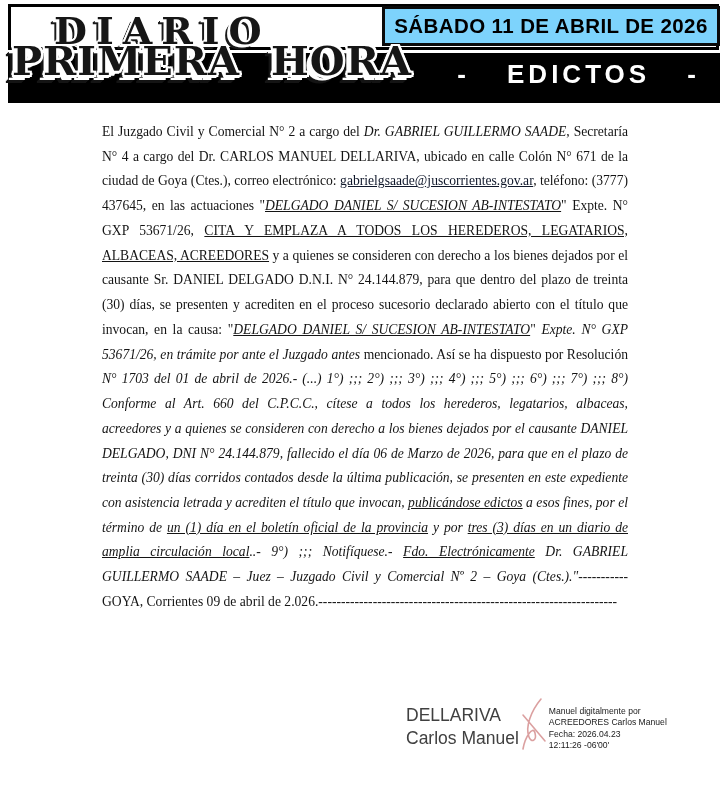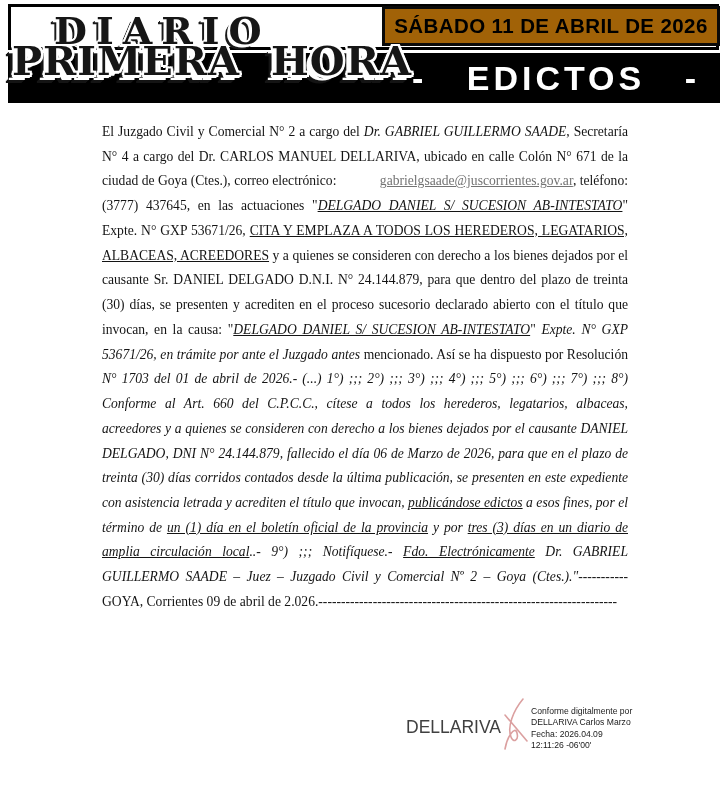--- a/index.html
+++ b/index.html
@@ -11,28 +11,28 @@
   
   .strip-white{
     position:absolute;left:8px;top:4px;width:711px;height:46px;
     background:#fff;border:3px solid #000;box-sizing:border-box;
   }
   .strip-black{
     position:absolute;left:8px;top:53px;width:712px;height:50px;background:#000;
   }
   .date-box{
     position:absolute;left:382px;top:6px;width:338px;height:40px;
-    background:#a16207;border:3px solid #0a0a0a;box-sizing:border-box;
+    background:#7dd3fc;border:3px solid #0a0a0a;box-sizing:border-box;
     display:flex;align-items:center;justify-content:center;
     font-family:"Liberation Sans",sans-serif;font-weight:bold;font-size:20.5px;
     letter-spacing:.4px;color:#000;white-space:nowrap;
   }
   .edictos{
     position:absolute;right:28px;top:59px;
-    font-family:"Liberation Sans",sans-serif;font-weight:bold;font-size:34px;
+    font-family:"Liberation Sans",sans-serif;font-weight:bold;font-size:26px;
     color:#fff;letter-spacing:4px;word-spacing:26px;white-space:nowrap;
   }
   .brand{
     position:absolute;font-family:"DejaVu Serif",serif;font-weight:bold;
     color:#161616;white-space:nowrap;z-index:3;
   }
   .brand-diario{
     left:54px;top:8px;font-size:38px;letter-spacing:9px;
     text-shadow:
       -1.5px -1.5px 0 #fff, 1.5px -1.5px 0 #fff, -1.5px 1.5px 0 #fff, 1.5px 1.5px 0 #fff,
@@ -48,21 +48,21 @@
   }
 
   
   .edict-body{
     position:absolute;left:102px;top:120px;width:526px;
     font-size:13.6px;line-height:1.82;color:#141414;text-align:justify;
   }
   .edict-body .b{font-weight:normal;}
   .edict-body .i{font-style:italic;}
   .edict-body .u{text-decoration:underline;}
-  .edict-body .link{color:#737373;text-decoration:underline;cursor:pointer;margin-left:40px;}
+  .edict-body .link{color:#0f172a;text-decoration:underline;cursor:pointer;}
 
   
   .signature{
     position:absolute;left:406px;top:701px;display:flex;align-items:center;
     font-family:"Liberation Sans",sans-serif;
   }
   .sig-name{
     font-size:17.5px;color:#404040;line-height:1.3;white-space:nowrap;
   }
   .sig-flourish{position:relative;width:26px;height:56px;margin:-4px 2px 0 2px;flex:none;}
@@ -84,27 +84,28 @@
     <div class="edictos">- EDICTOS -</div>
     <div class="brand brand-diario">DIARIO</div>
     <div class="brand brand-primera">PRIMERA HORA</div>
   </div>
 
   <div class="edict-body"><span>El Juzgado Civil y Comercial N° 2 a cargo del </span><span class="b i">Dr. GABRIEL GUILLERMO SAADE</span><span>, Secretaría N° 4 a cargo del Dr. CARLOS MANUEL DELLARIVA, ubicado en calle Colón N° 671 de la ciudad de Goya (Ctes.), correo electrónico: </span><span class="u link">gabrielgsaade@juscorrientes.gov.ar</span><span>, teléfono: (3777) 437645, en las actuaciones "</span><span class="b i u">DELGADO DANIEL S/ SUCESION  AB-INTESTATO</span><span>" </span><span class="b">Expte. N° GXP 53671/26, </span><span class="u">CITA Y EMPLAZA A TODOS LOS HEREDEROS, LEGATARIOS, ALBACEAS, ACREEDORES</span><span> y a quienes se consideren con derecho a los bienes dejados por el causante </span><span class="b">Sr. DANIEL DELGADO D.N.I. N° 24.144.879</span><span>, para que dentro del plazo de treinta (30) días, se presenten y acrediten en el proceso sucesorio declarado abierto con el título que invocan, en la causa: "</span><span class="b i u">DELGADO DANIEL S/ SUCESION AB-INTESTATO</span><span>" </span><span class="i">Expte. N° GXP 53671/26, en trámite por ante el Juzgado antes </span><span>mencionado. Así se ha dispuesto por </span><span class="b">Resolución </span><span class="b i">N° 1703 del 01 de abril de 2026.-</span><span class="i"> (...) 1°) ;;; 2°) ;;; 3°) ;;; 4°) ;;; 5°) ;;; 6°) ;;; 7°) ;;; 8°) Conforme al Art. 660 del C.P.C.C., cítese a todos los herederos, legatarios, albaceas, acreedores y a quienes se consideren con derecho a los bienes dejados por el causante </span><span class="b i">DANIEL DELGADO, DNI N° 24.144.879</span><span class="i">, fallecido el día 06 de Marzo de 2026, para que en el plazo de treinta (30) días corridos contados desde la última publicación, se presenten en este expediente con asistencia letrada y acrediten el título que invocan, </span><span class="b i u">publicándose edictos</span><span class="i"> a esos fines, por el término de </span><span class="i u">un (1) día en el boletín oficial de la provincia</span><span class="i"> y por </span><span class="i u">tres (3) días en un diario de amplia circulación local</span><span class="i">..- 9°) ;;; Notifíquese.- </span><span class="b i u">Fdo. Electrónicamente</span><span class="b i"> Dr. GABRIEL GUILLERMO SAADE – Juez – Juzgado Civil y Comercial Nº 2 – Goya (Ctes.)."</span><span>-----------GOYA, Corrientes 09 de abril de 2.026.------------------------------------------------------------------</span></div>
 
   <div class="signature">
     <div class="sig-name">
       <div>DELLARIVA</div>
+      <div>Carlos Manuel</div>
     </div>
     <div class="sig-flourish">
       <svg width="26" height="56" viewBox="0 0 26 56">
         <path d="M20 2 C 10 14, 4 30, 8 40 C 10 46, 16 44, 14 36 C 12 28, 4 40, 2 52 M2 18 L 24 44" fill="none" stroke="#dba0a0" stroke-width="1.6" stroke-linecap="round"></path>
       </svg>
     </div>
     <div class="sig-details">
-      <div>Conforme digitalmente por</div>
-      <div>DELLARIVA Carlos Marzo</div>
-      <div>Fecha: 2026.04.09</div>
+      <div>Manuel digitalmente por</div>
+      <div>ACREEDORES Carlos Manuel</div>
+      <div>Fecha: 2026.04.23</div>
       <div>12:11:26 -06'00'</div>
     </div>
   </div>
 
 </div>
 
 </body></html>

